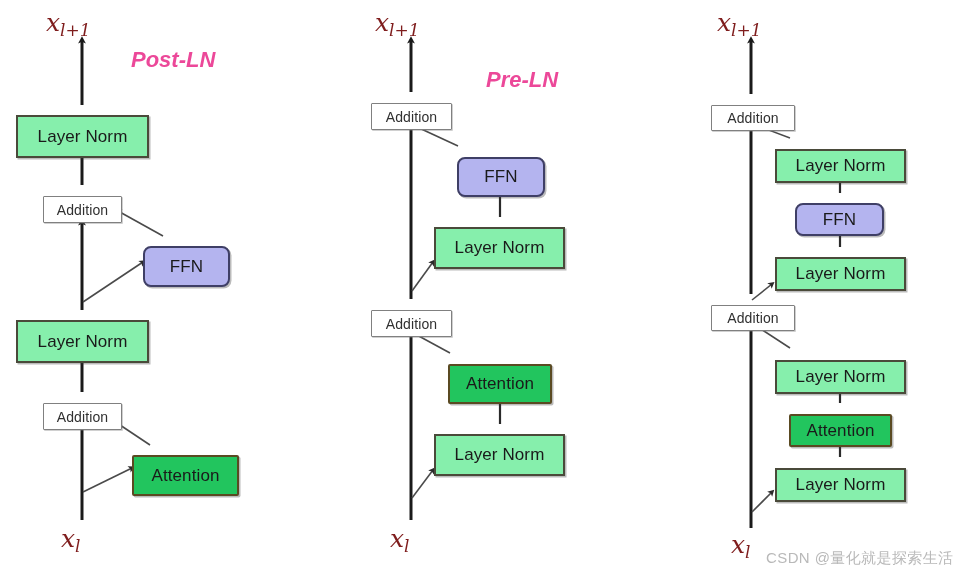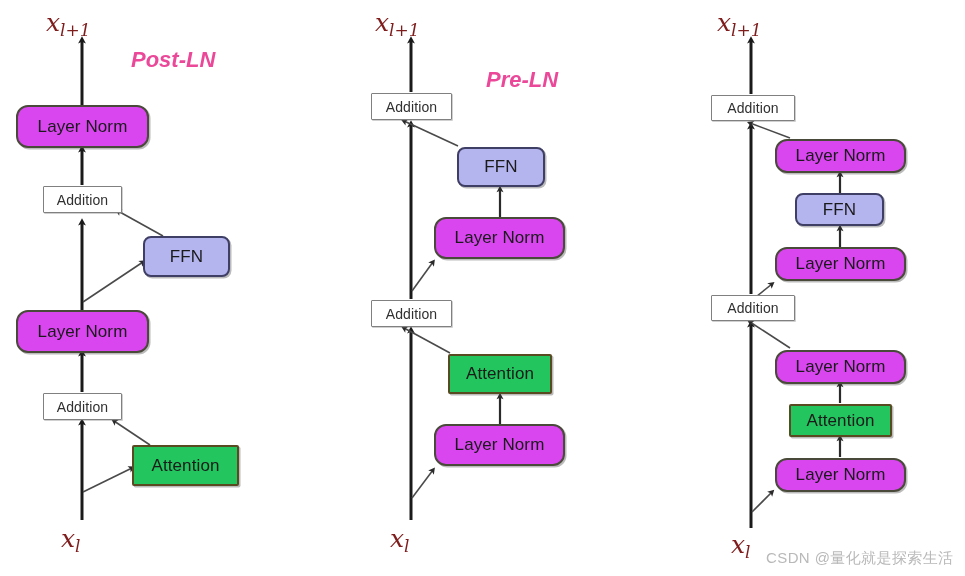--- a/index.html
+++ b/index.html
@@ -28,25 +28,26 @@
   .node {
     position: absolute;
     box-sizing: border-box;
     display: flex;
     align-items: center;
     justify-content: center;
     color: #1a1a1a;
     white-space: nowrap;
     z-index: 3;
     letter-spacing: 0.1px;
+    margin-top: 10px;
   }
   .node-norm {
-    background: #d946ef;
+    background: #86efac;
     border: 2px solid #4a4a3a;
-    border-radius: 12px;
+    border-radius: 0;
     font-size: 17px;
     box-shadow: 1.5px 1.5px 0 rgba(60,60,60,0.35);
   }
   .node-ffn {
     background: #b4b4ef;
     border: 2px solid #3f3f66;
     border-radius: 8px;
     font-size: 17px;
     box-shadow: 1.5px 1.5px 0 rgba(60,60,60,0.35);
   }

